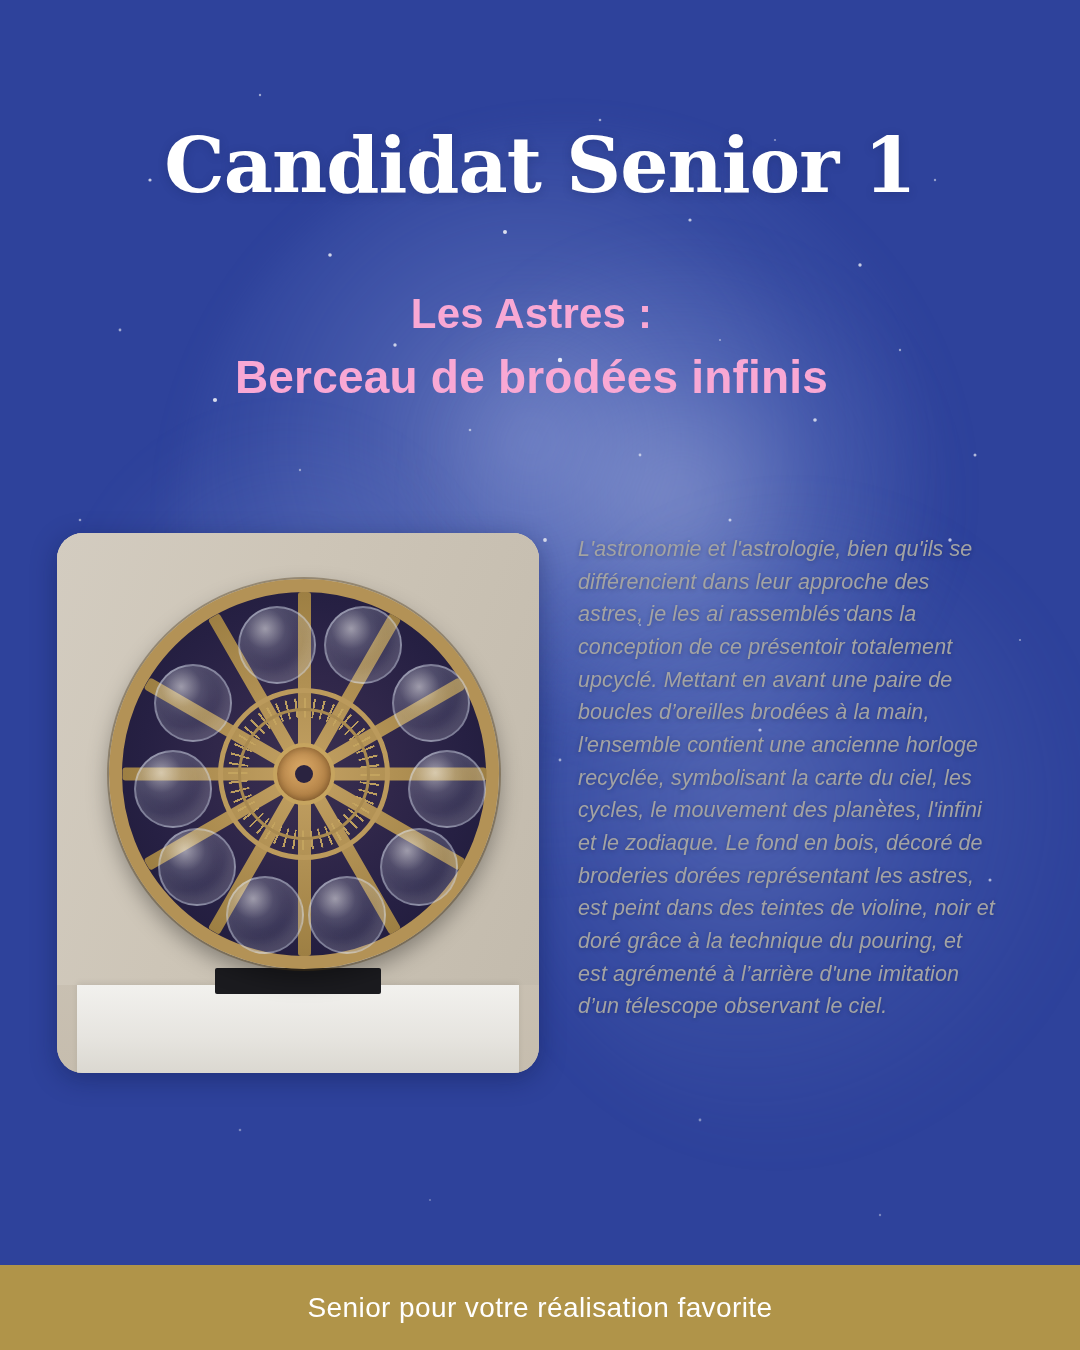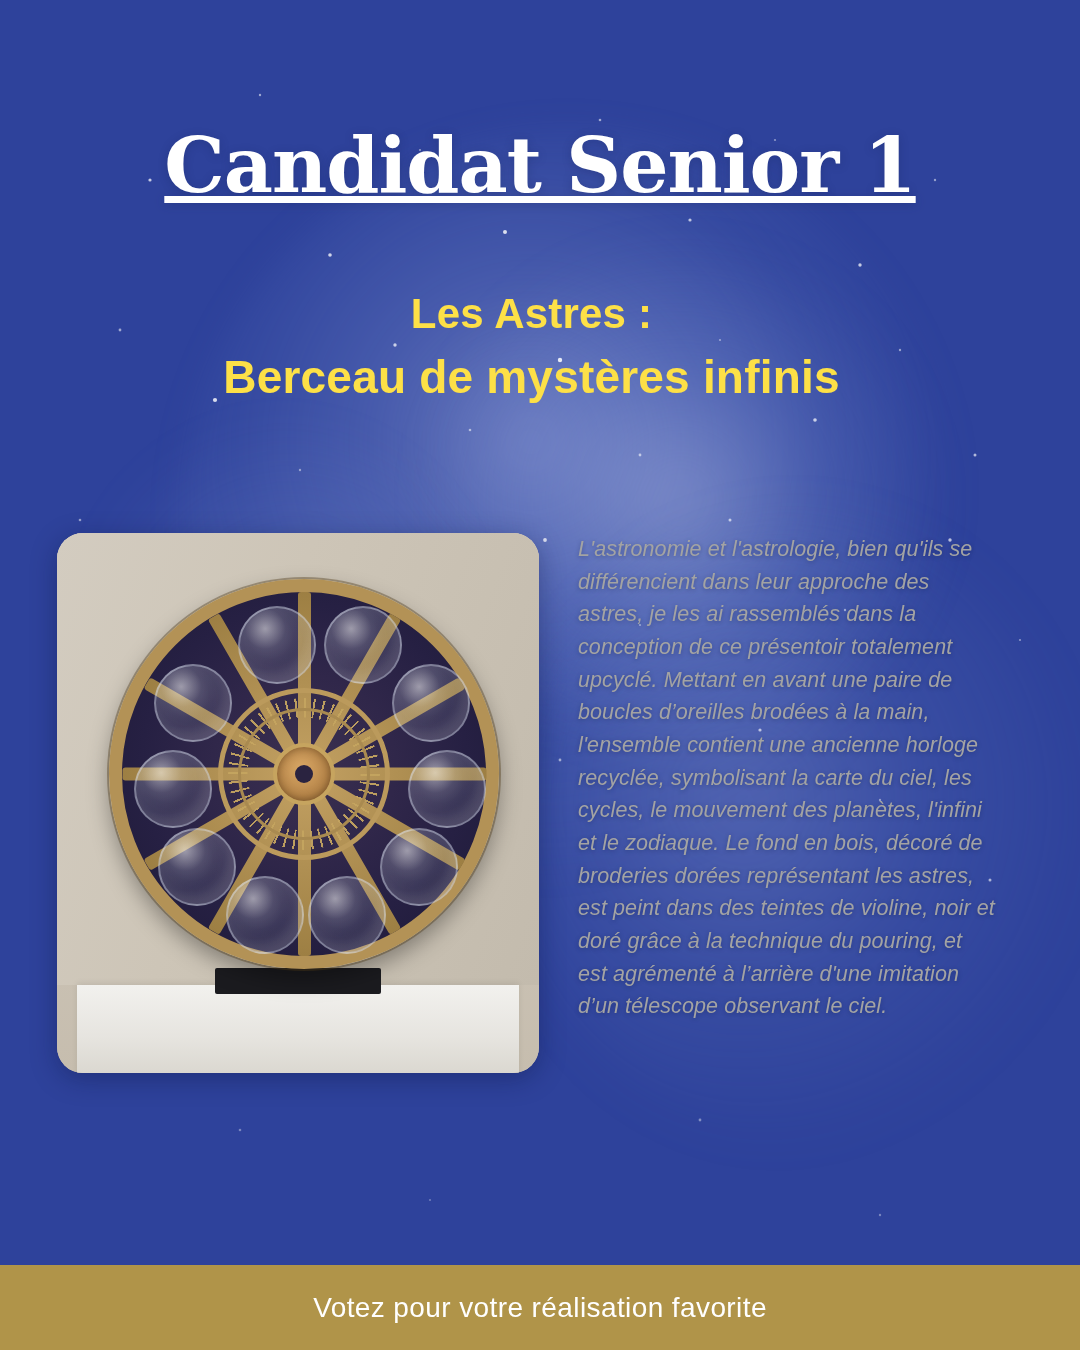--- a/index.html
+++ b/index.html
@@ -86,30 +86,29 @@
     top: 128px;
     left: 0; right: 0;
     text-align: center;
     font-family: "DejaVu Serif", "Liberation Serif", serif;
     font-weight: 700;
     font-size: 76px;
     letter-spacing: -1px;
     color: #ffffff;
     line-height: 1;
     text-shadow: 0 2px 10px rgba(20,30,80,0.25);
-    text-decoration: underline;
   }
 
   
   .subtitle {
     position: absolute;
     top: 288px;
     left: 90px; right: 107px;
     text-align: center;
-    color: #fde047;
+    color: #f9a8d4;
     font-weight: 700;
     line-height: 1.22;
   }
   .subtitle .l1 { display: block; font-size: 42px; letter-spacing: 0.2px; }
   .subtitle .l2 { display: block; font-size: 46px; margin-top: 10px; letter-spacing: 0.2px; }
 
   
   .photo-frame {
     position: absolute;
     left: 57px;
@@ -313,21 +312,21 @@
         <circle cx="700" cy="1120" r="1.4" opacity=".45"></circle>
         <circle cx="880" cy="1215" r="1.2" opacity=".4"></circle>
       </g>
     </svg>
   </div>
 
   <h1 class="title">Candidat Senior 1</h1>
 
   <div class="subtitle">
     <span class="l1">Les Astres :</span>
-    <span class="l2">Berceau de mystères infinis</span>
+    <span class="l2">Berceau de brodées infinis</span>
   </div>
 
   <div class="photo-frame">
     <div class="photo">
       <div class="wall"></div>
       <div class="pedestal"></div>
       <div class="stem"></div>
       <div class="base"></div>
 
       <div class="wheel">
@@ -359,16 +358,16 @@
         <div class="dome" style="left:36px;  top:236px"></div>
         <div class="dome" style="left:12px;  top:158px"></div>
         <div class="dome" style="left:32px;  top:72px"></div>
       </div>
     </div>
   </div>
 
   <p class="body-text">L'astronomie et l'astrologie, bien qu'ils se différencient dans leur approche des astres, je les ai rassemblés dans la conception de ce présentoir totalement upcyclé. Mettant en avant une paire de boucles d’oreilles brodées à la main, l'ensemble contient une ancienne horloge recyclée, symbolisant la carte du ciel, les cycles, le mouvement des planètes, l'infini et le zodiaque. Le fond en bois, décoré de broderies dorées représentant les astres, est peint dans des teintes de violine, noir et doré grâce à la technique du pouring, et est agrémenté à l’arrière d'une imitation d’un télescope observant le ciel.</p>
 
   <div class="footer">
-    <span class="footer-text">Votez pour votre réalisation favorite</span>
+    <span class="footer-text">Senior pour votre réalisation favorite</span>
   </div>
 
 </div>
 
 </body></html>

